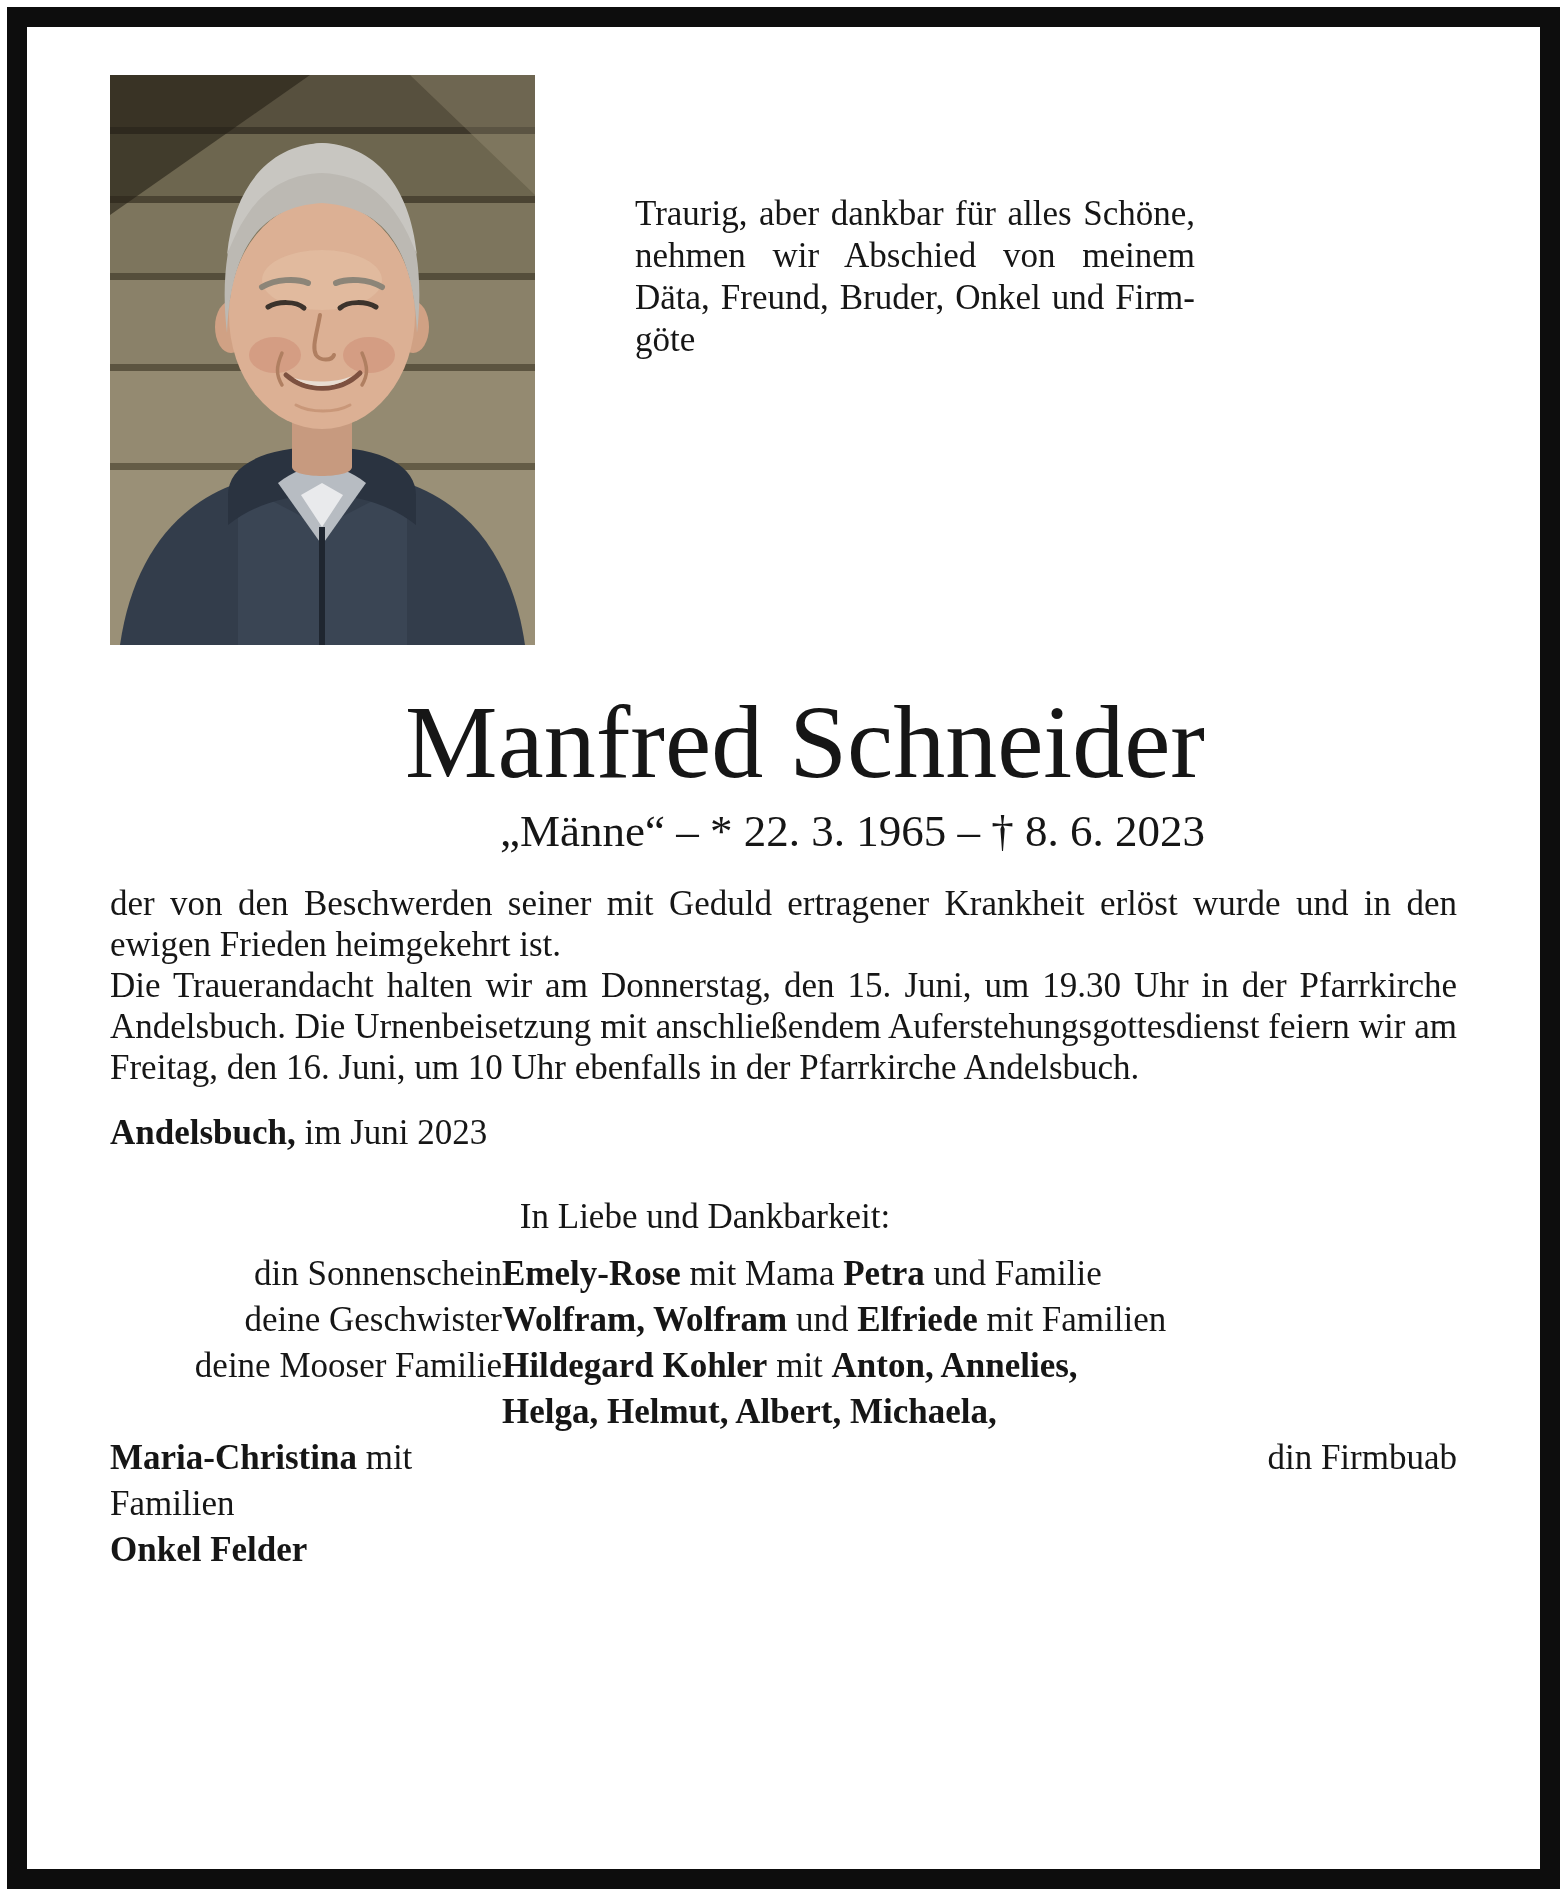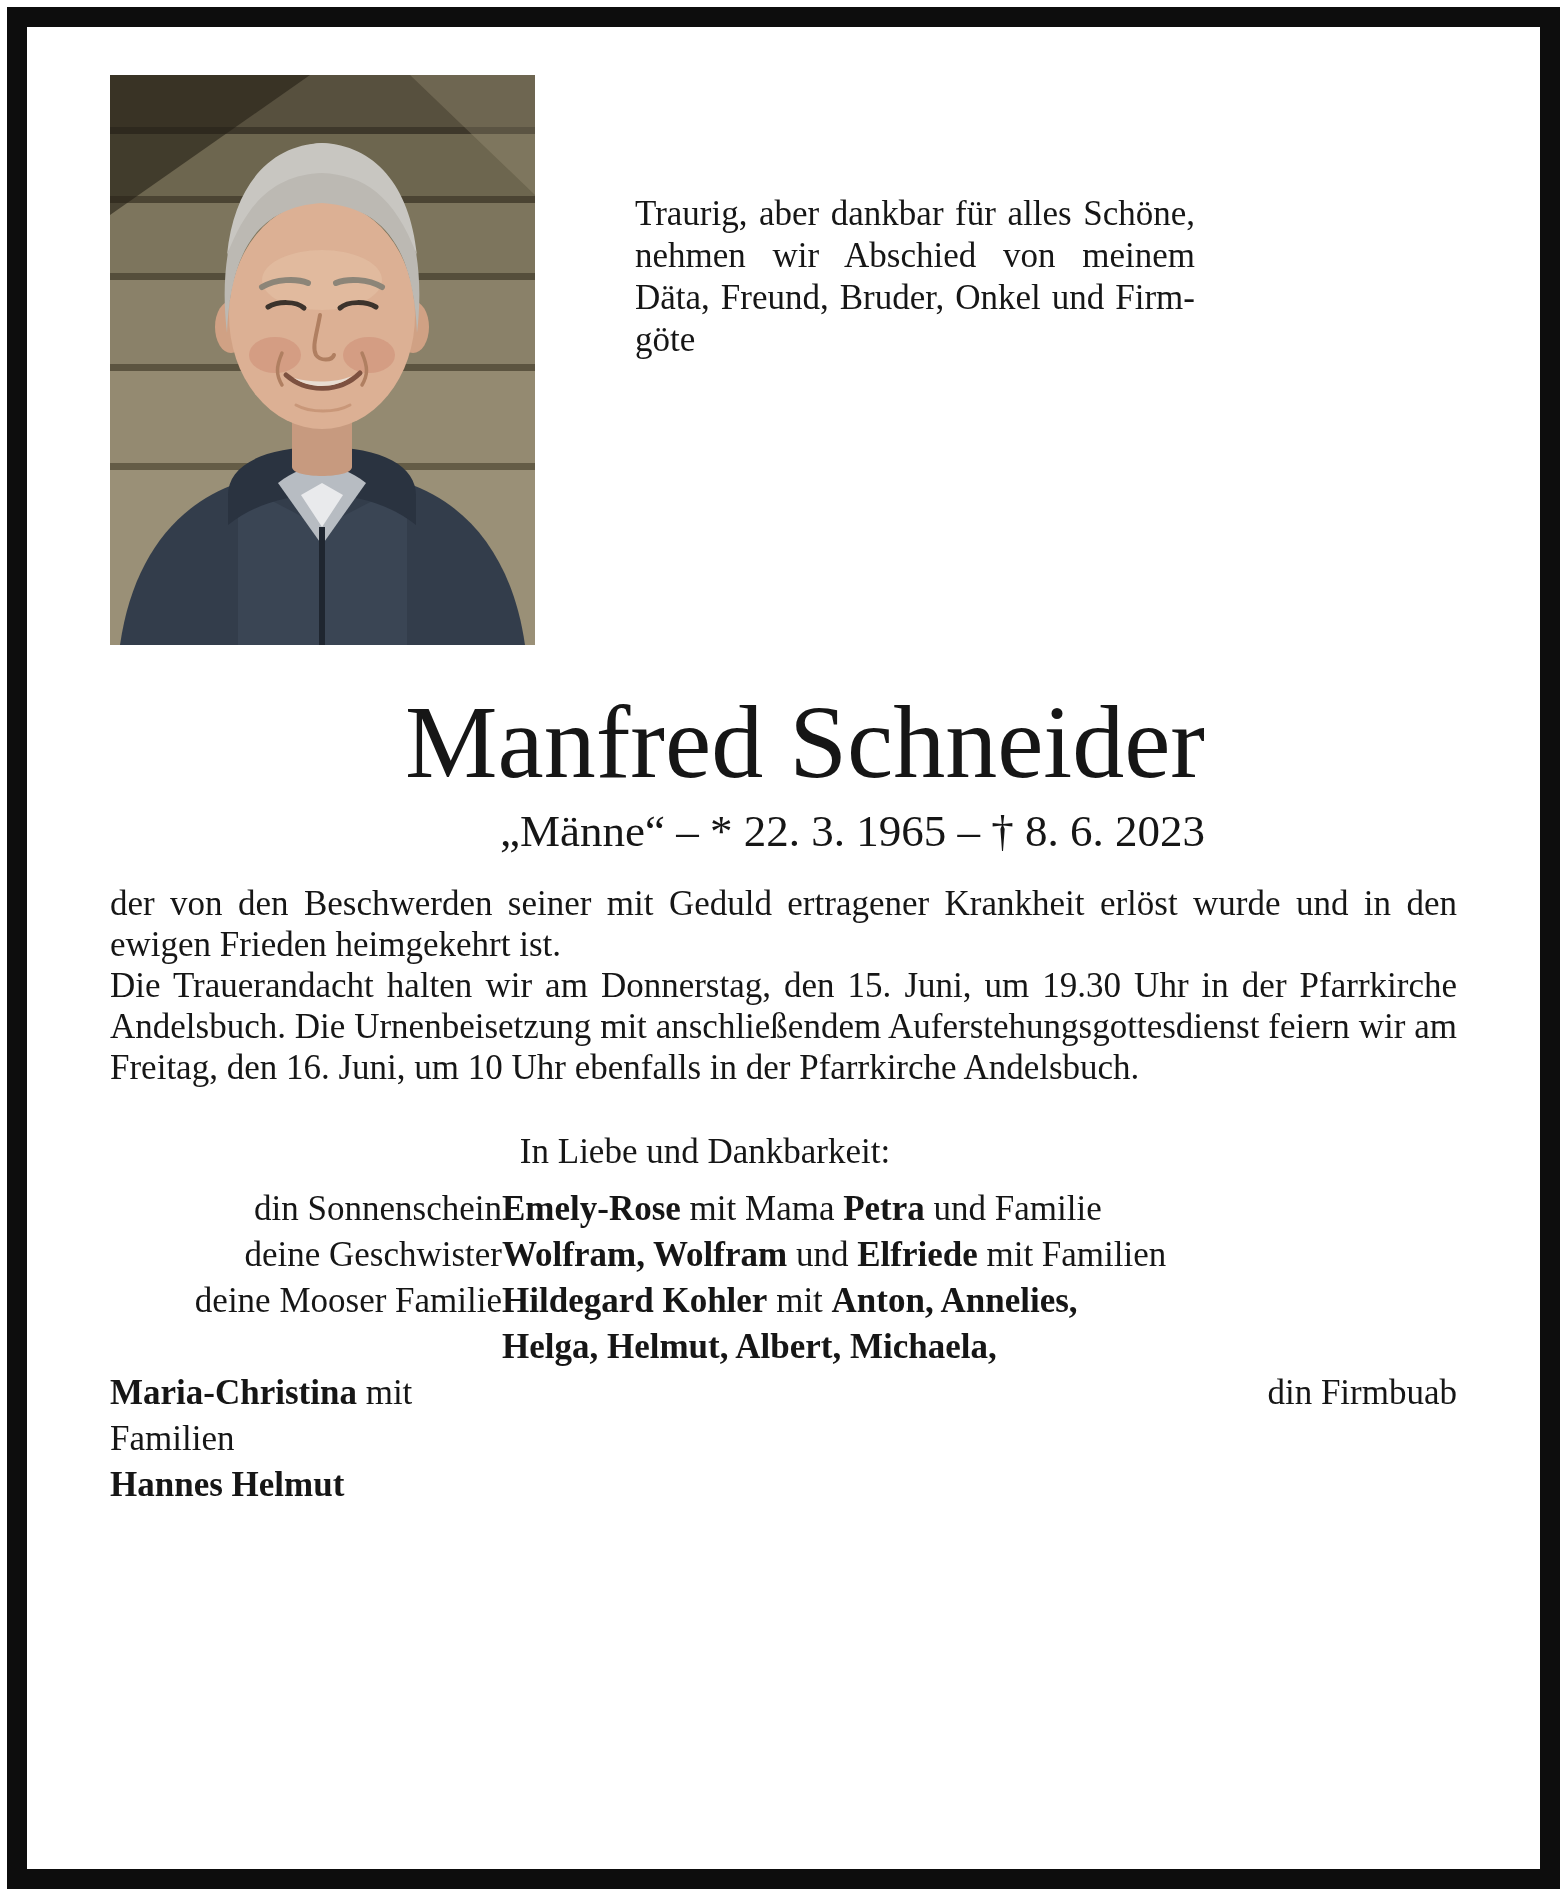--- a/index.html
+++ b/index.html
@@ -169,20 +169,21 @@
 
     <div class="namewrap">
       <h1 class="name">Manfred Schneider</h1>
       <div class="details">„Männe“ – * 22. 3. 1965 – † 8. 6. 2023</div>
     </div>
 
     <p class="para p1">der von den Beschwerden seiner mit Geduld ertragener Krankheit erlöst wurde und in den ewigen Frieden heimgekehrt ist.</p>
 
     <p class="para p2">Die Trauerandacht halten wir am Donnerstag, den 15. Juni, um 19.30 Uhr in der Pfarrkirche Andelsbuch. Die Urnenbeisetzung mit anschließendem Auf­erstehungsgottesdienst feiern wir am Freitag, den 16. Juni, um 10 Uhr eben­falls in der Pfarrkirche Andelsbuch.</p>
 
+    <p class="dateline"><b>Andelsbuch,</b><span> im Juni 2023</span></p>
 
     <div class="gratitude">In Liebe und Dankbarkeit:</div>
 
     <div class="family">
 
       <div class="flabel">din Sonnenschein</div>
       <div class="fnames"><b>Emely-Rose</b><span> mit Mama </span><b>Petra</b><span> und Familie</span></div>
 
       <div class="flabel">deine Geschwister</div>
       <div class="fnames"><b>Wolfram, Wolfram</b><span> und </span><b>Elfriede</b><span> mit Familien</span></div>
@@ -192,18 +193,18 @@
 
       <div class="flabel"></div>
       <div class="fnames"><b>Helga, Helmut, Albert, Michaela,</b></div>
 
       <div class="flabel"></div>
 
       <div class="flabel"></div>
       <div class="fnames"><b>Maria-Christina</b><span> mit Familien</span></div>
 
       <div class="flabel">din Firmbuab</div>
-      <div class="fnames"><b>Hannes Helmut</b></div>
+      <div class="fnames"><b>Onkel Felder</b></div>
 
     </div>
 
   </div>
 </div>
 
 </body></html>

